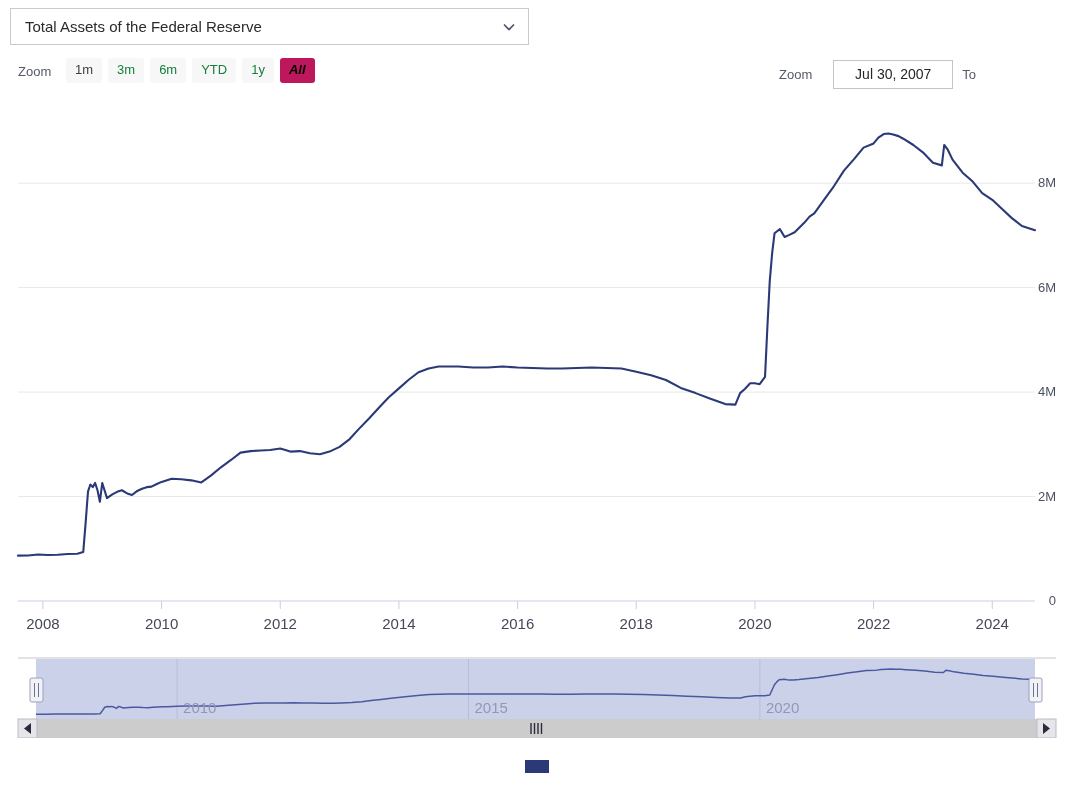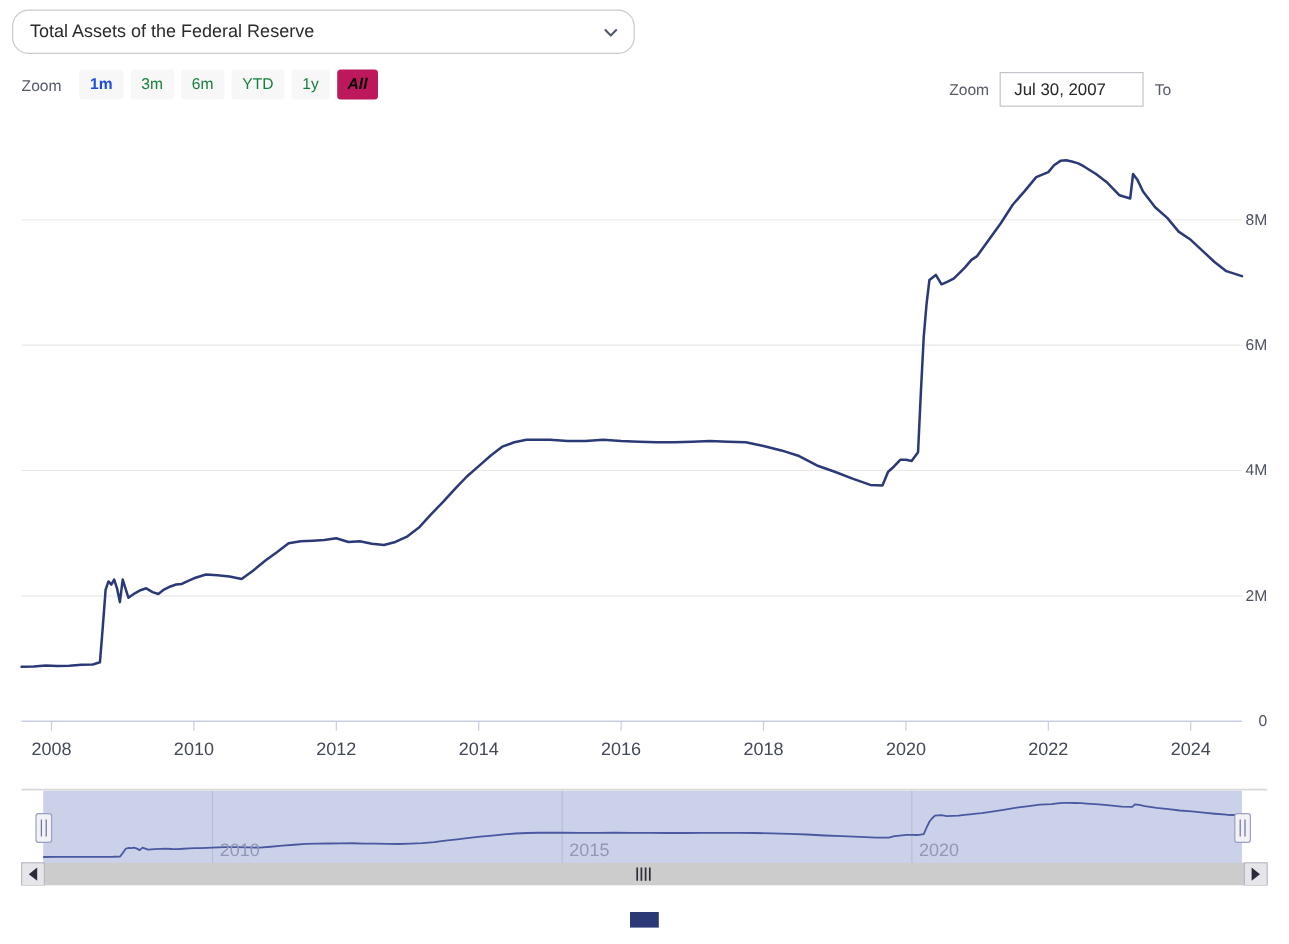--- a/index.html
+++ b/index.html
@@ -22,21 +22,21 @@
     left: 10px;
     top: 8px;
     width: 519px;
     height: 37px;
   }
   .series-select {
     width: 100%;
     height: 100%;
     box-sizing: border-box;
     border: 1px solid #c9c9d4;
-    border-radius: 14px;
+    border-radius: 0;
     background: #ffffff;
     font-family: "Liberation Sans", sans-serif;
     font-size: 15px;
     color: #2a2a2a;
     padding: 0 34px 0 14px;
     display: flex;
     align-items: center;
     position: relative;
     cursor: pointer;
   }
@@ -80,23 +80,22 @@
     color: #15803d;
     background: #f7f7f7;
     border: none;
     border-radius: 3px;
     padding: 5px 9px 6px 9px;
     line-height: 14px;
     cursor: pointer;
     white-space: nowrap;
   }
   .zoom-btn.disabled {
-    color: #1d4ed8;
+    color: #404040;
     cursor: default;
-    font-weight: bold;
   }
   .zoom-btn.selected {
     background: #be185d;
     font-weight: bold;
     color: #000000;
     font-style: italic;
   }
 
   .date-inputs {
     position: absolute;
@@ -109,23 +108,24 @@
     color: #555a66;
   }
   .date-box {
     border: 1px solid #c3c3cc;
     background: #ffffff;
     font-family: "Liberation Sans", sans-serif;
     font-size: 14px;
     color: #262626;
     padding: 5px 11px 6px 11px;
     line-height: 16px;
-    text-align: left;
+    text-align: center;
     min-width: 96px;
     cursor: text;
+    margin-left: 12px;
   }
 
   
   .plot-area {
     position: absolute;
     left: 0;
     top: 104px;
     width: 1074px;
     height: 540px;
   }

